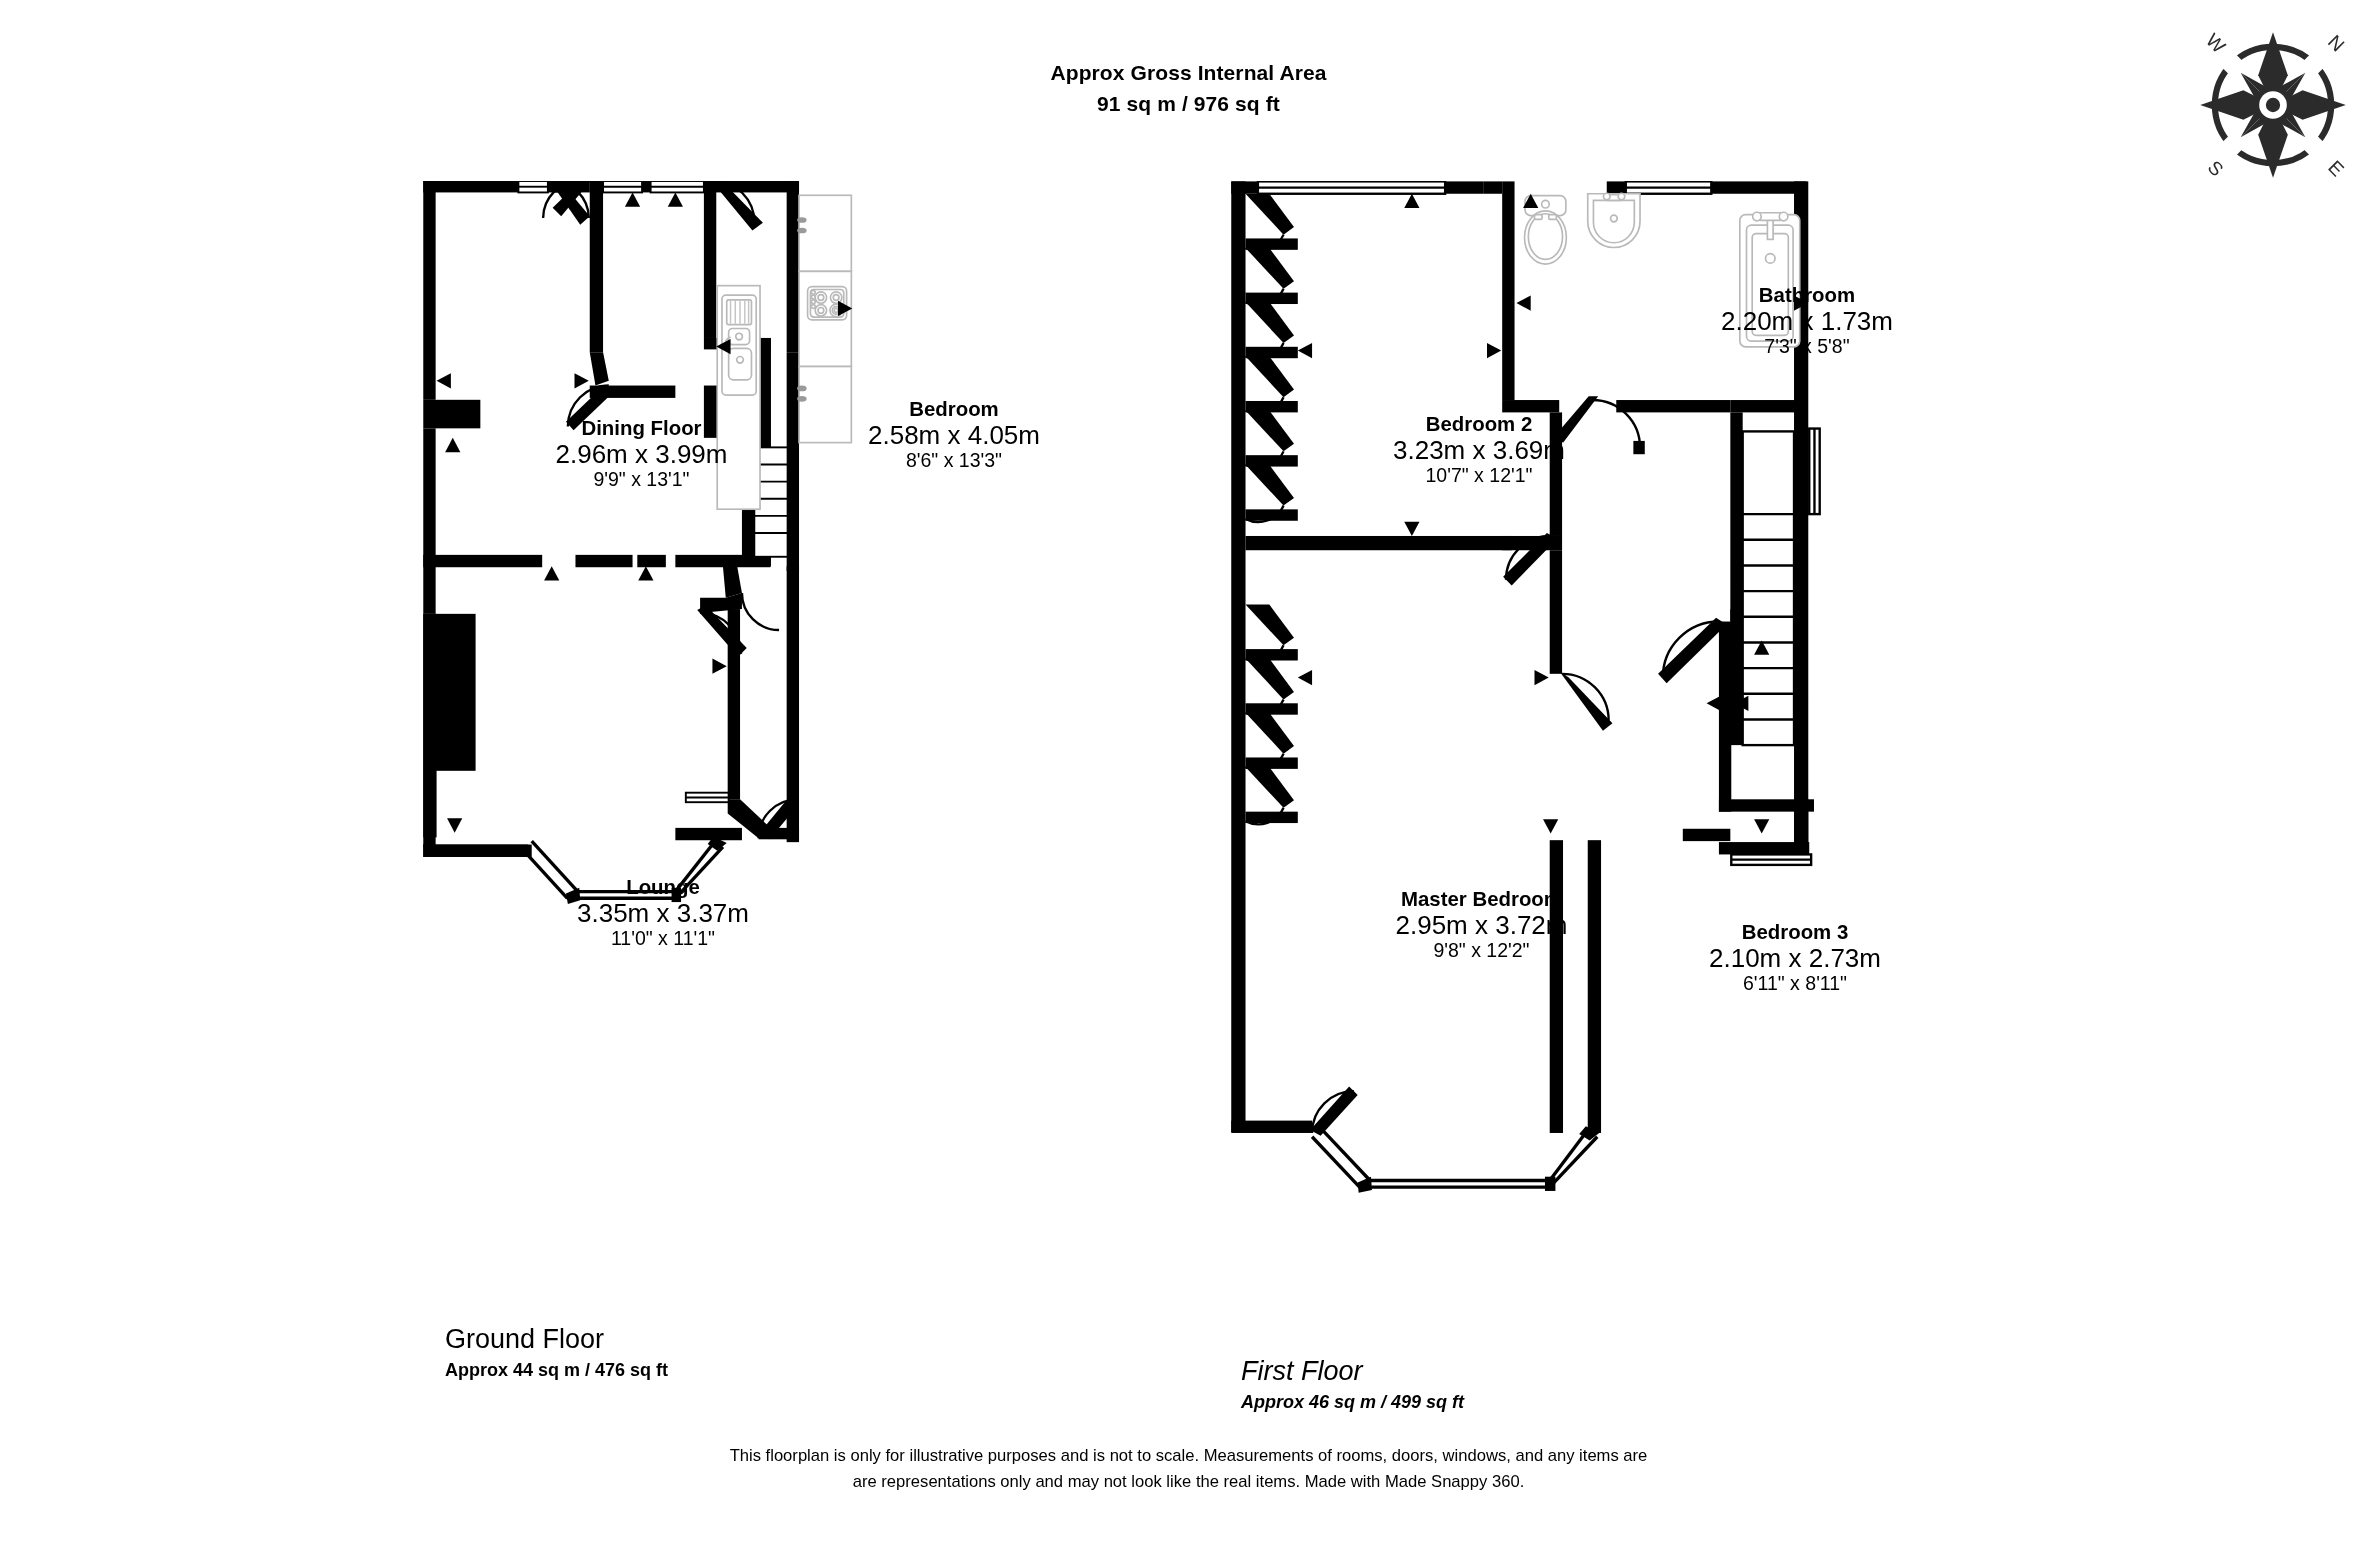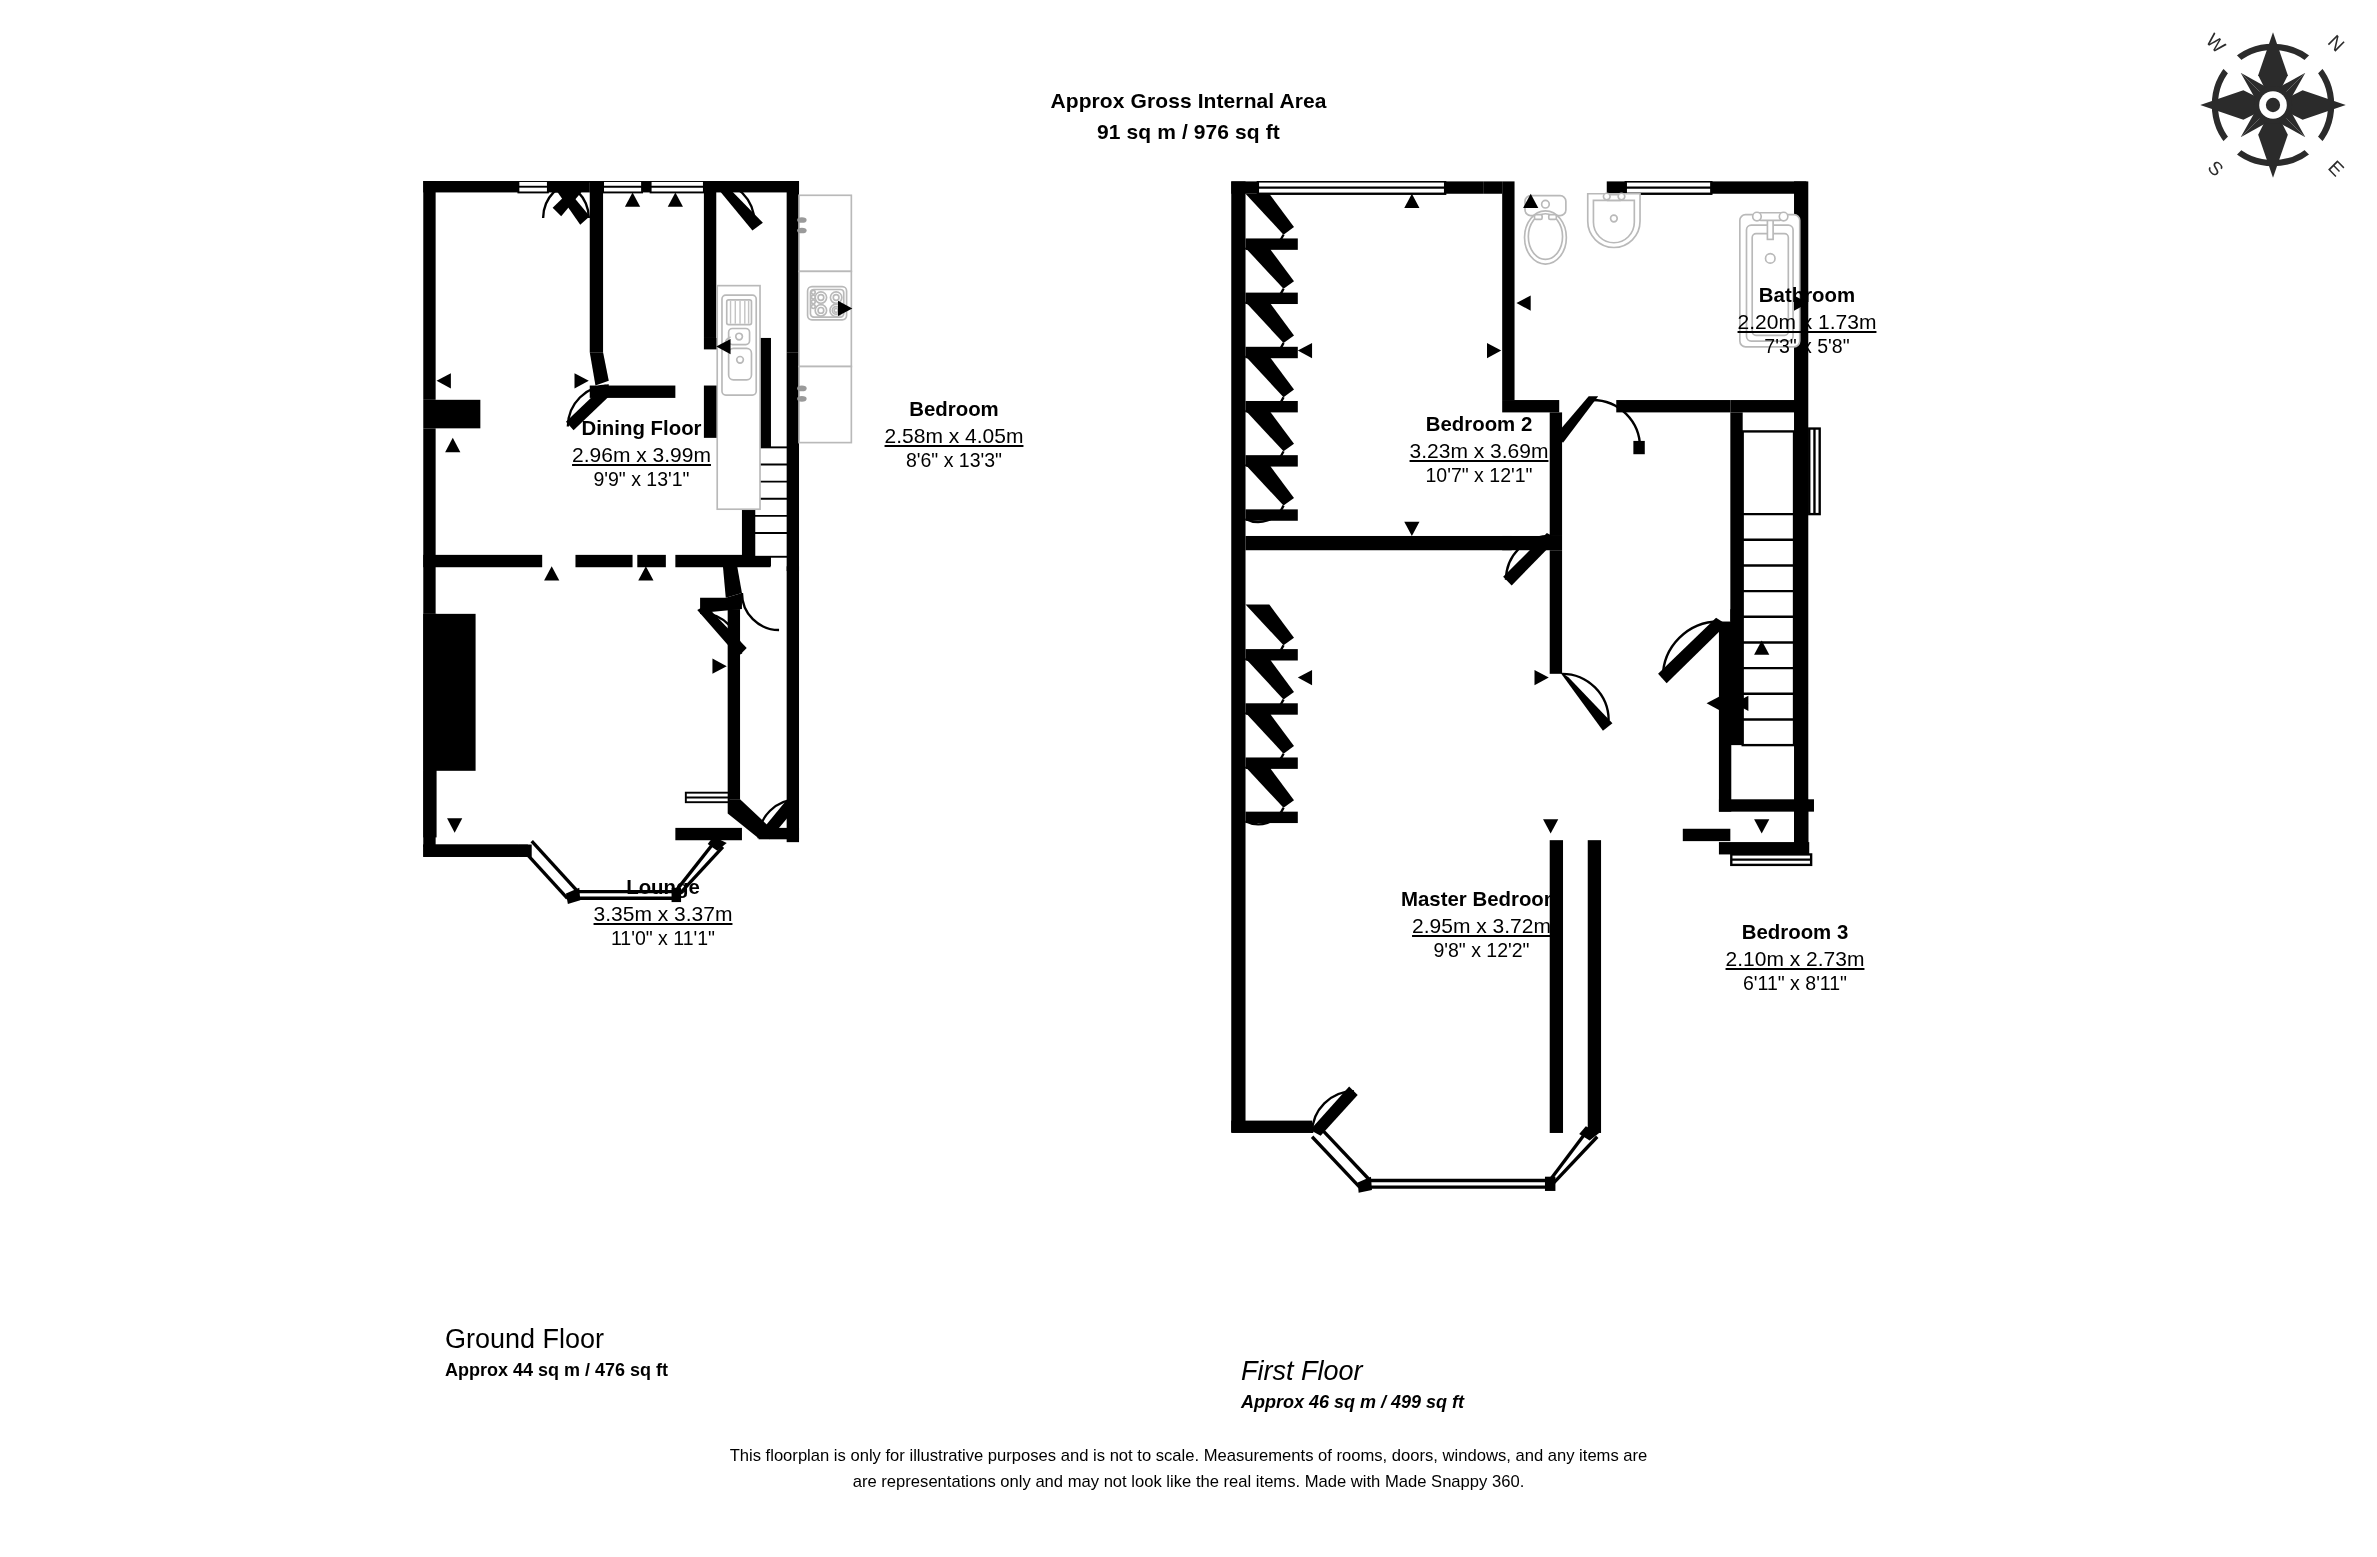--- a/index.html
+++ b/index.html
@@ -2,34 +2,34 @@
 <html style="font-size:7.6px"><head>
 <meta charset="utf-8">
 <style>
   html,body{margin:0;padding:0;background:#ffffff;}
   body{width:2377px;height:1558px;position:relative;overflow:hidden;
        font-family:"Liberation Sans","DejaVu Sans",sans-serif;color:#000;}
 
   .abs{position:absolute;}
 
   
-  #header{left:0;top:57px;width:2377px;text-align:center;margin-top:28px;}
+  #header{left:0;top:57px;width:2377px;text-align:center;}
   #header .hline{font-weight:bold;font-size:21px;line-height:31px;letter-spacing:0.1px;}
 
   
   #compass{left:2192px;top:24px;width:162px;height:162px;}
 
   
   #gf-plan{left:409px;top:181px;width:742px;height:1094px;}
   #ff-plan{left:1217px;top:181px;width:770px;height:1094px;}
 
   
   .room{position:absolute;text-align:center;white-space:nowrap;margin-top:16px;}
   .room .nm{font-weight:bold;font-size:20.4px;line-height:27px;}
-  .room .d1{font-size:21px;line-height:25px;text-decoration:underline;}
+  .room .d1{font-size:26px;line-height:25px;}
   .room .d2{font-size:19.5px;line-height:25px;}
 
   
   .ftitle{position:absolute;white-space:nowrap;}
   .ftitle .t{font-size:27px;line-height:35px;font-weight:normal;}
   .ftitle .s{font-size:18px;line-height:27.6px;font-weight:bold;}
   #gf-title{left:445px;top:1322px;}
   #ff-title{left:1241px;top:1354px;font-style:italic;}
 
   

